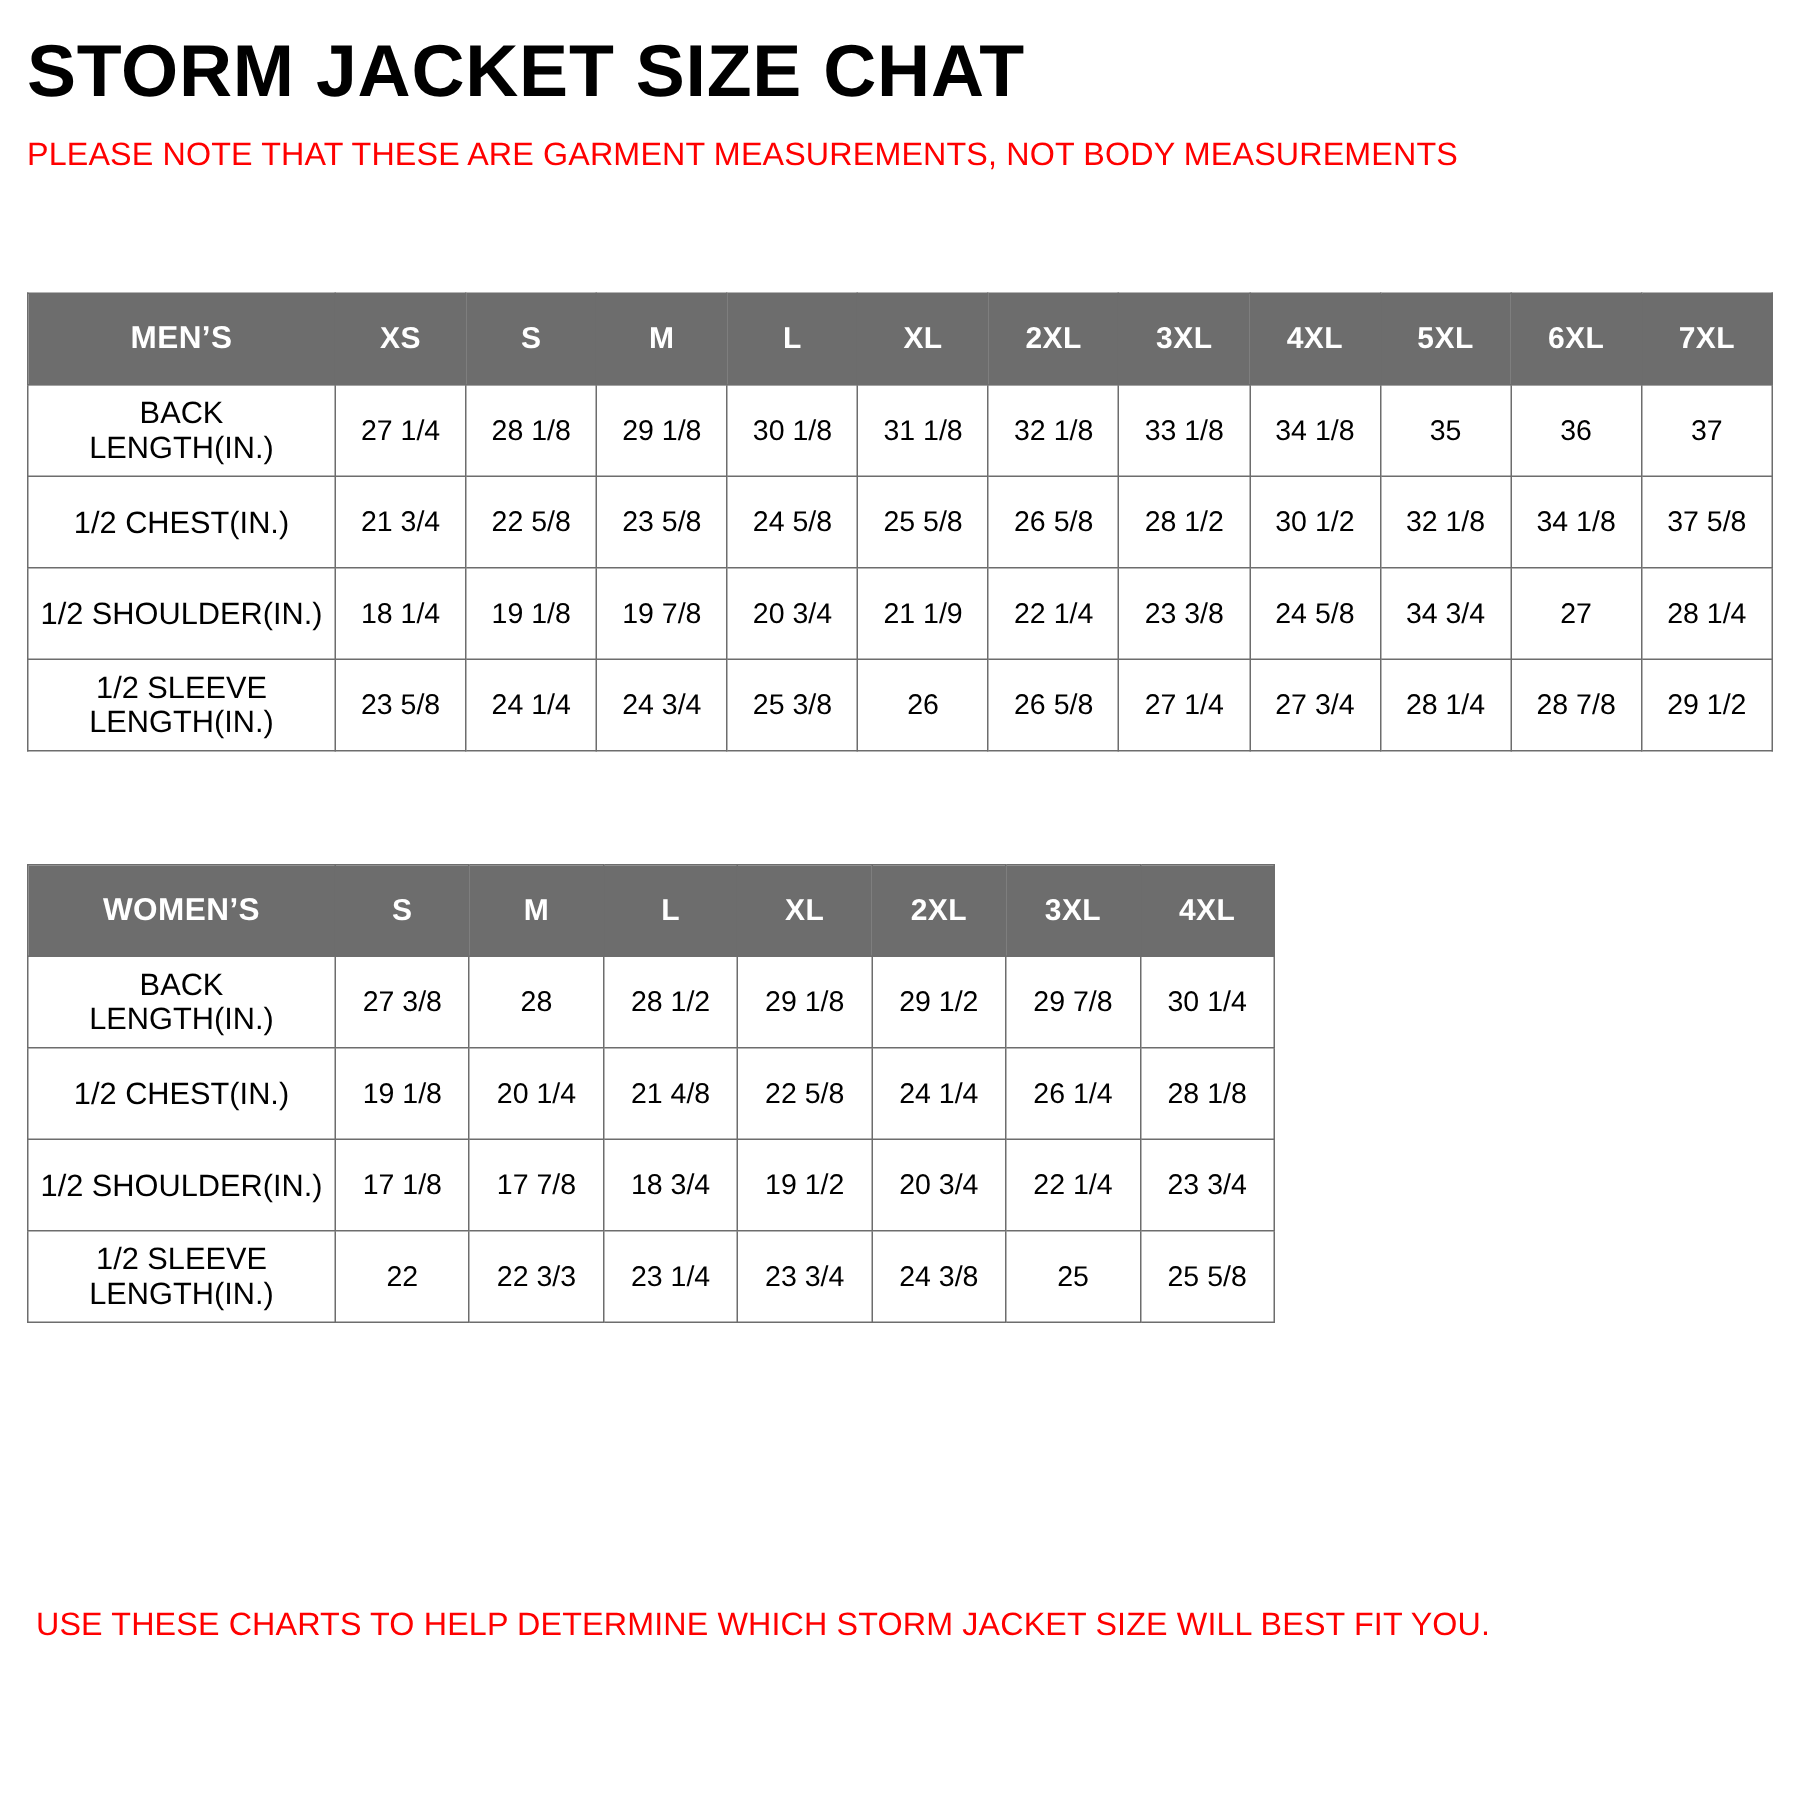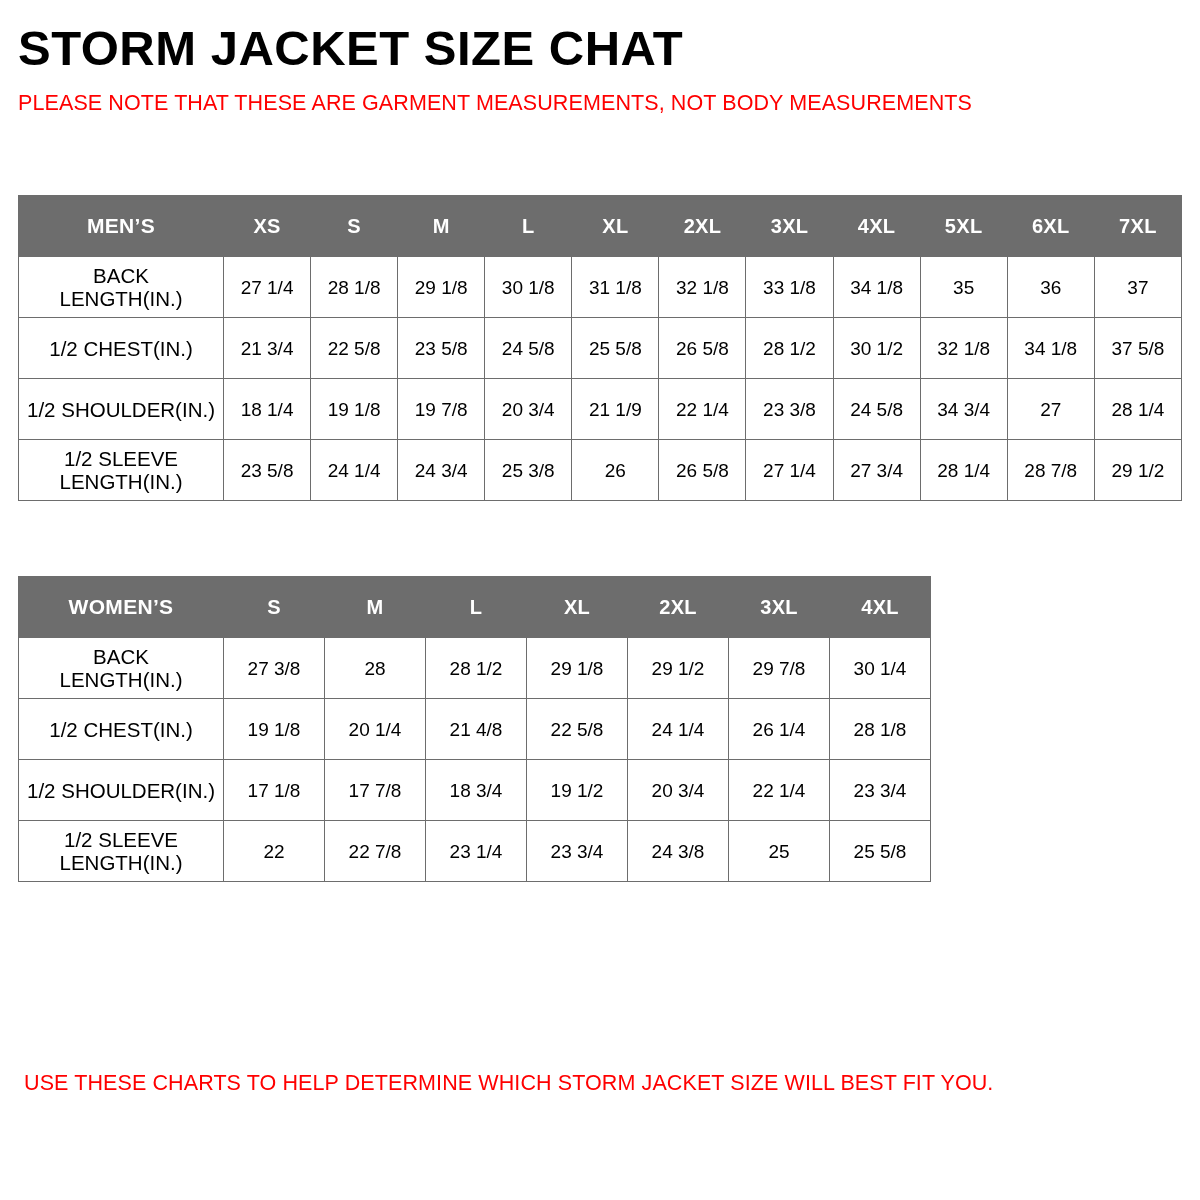--- a/index.html
+++ b/index.html
@@ -42,21 +42,21 @@
     table-layout: fixed;
     font-size: 19px;
     border-radius: 20px;
   }
   table.men {
     margin-top: 78px;
     width: 1164px;
   }
   table.women {
     margin-top: 75px;
-    width: 913px;
+    width: 832px;
   }
   td, th {
     border: 1px solid #6d6d6d;
     text-align: center;
     vertical-align: middle;
     padding: 0;
     font-weight: normal;
     background: #ffffff;
     line-height: 1.22;
   }
@@ -238,21 +238,21 @@
         <td>20 3/4</td>
         <td>22 1/4</td>
         <td>23 3/4</td>
       </tr>
       <tr>
         <td class="rowhead">
           <span class="two-line">1/2  SLEEVE</span>
           <span class="two-line">LENGTH(IN.)</span>
         </td>
         <td>22</td>
-        <td>22 7/8</td>
+        <td>22 3/3</td>
         <td>23 1/4</td>
         <td>23 3/4</td>
         <td>24 3/8</td>
         <td>25</td>
         <td>25 5/8</td>
       </tr>
     </tbody>
   </table>
 
   <div class="footer">USE THESE CHARTS TO HELP DETERMINE WHICH STORM JACKET  SIZE WILL BEST FIT YOU.</div>

